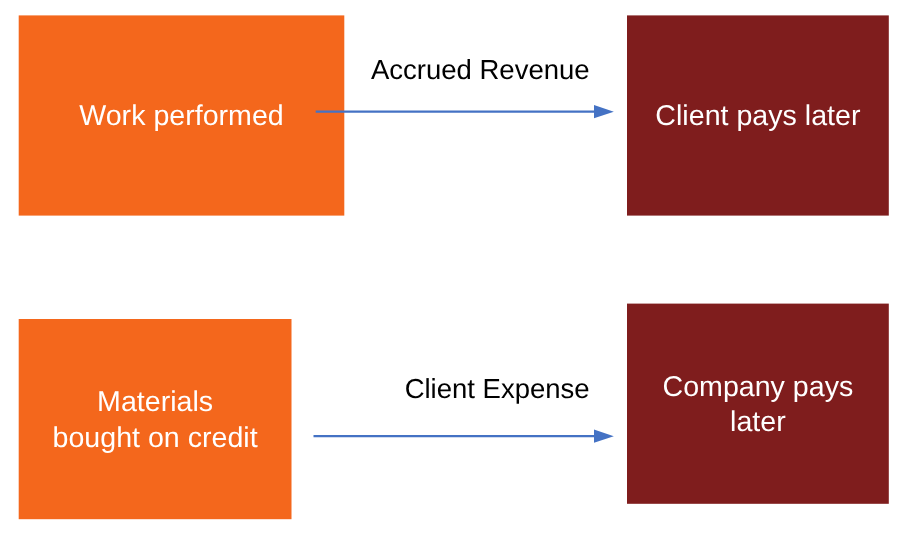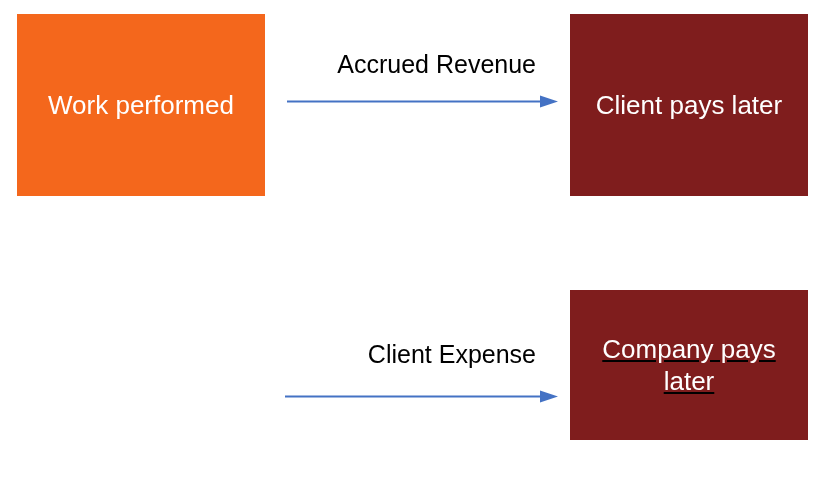--- a/index.html
+++ b/index.html
@@ -40,24 +40,24 @@
   }
 
   .box-source {
     background: #F4671C;
   }
   .box-target {
     background: #7f1d1d;
   }
 
   
-  #box-work-performed      { left: 17px;  top: 14px;  width: 248px; height: 182px; }
+  #box-work-performed      { left: 17px;  top: 14px;  width: 296px; height: 182px; }
   #box-client-pays-later   { left: 570px; top: 14px;  width: 238px; height: 182px; }
   #box-materials-credit    { left: 17px;  top: 290px; width: 248px; height: 182px; }
-  #box-company-pays-later  { left: 570px; top: 290px; width: 238px; height: 150px; text-decoration: underline; }
+  #box-company-pays-later  { left: 570px; top: 276px; width: 238px; height: 182px; }
 
   #box-materials-credit .box-label { max-width: 215px; }
   #box-company-pays-later .box-label { max-width: 200px; }
 
   
   .connector-label {
     position: absolute;
     color: #000000;
     font-family: "Liberation Sans", sans-serif;
     font-size: 25px;
@@ -91,20 +91,24 @@
 
   <svg id="arrow-accrued-revenue" class="connector-arrow" viewBox="0 0 274 20" xmlns="http://www.w3.org/2000/svg">
     <line x1="1" y1="9.5" x2="256" y2="9.5" stroke="#4472C4" stroke-width="2"></line>
     <polygon points="254,3.5 272,9.5 254,15.5" fill="#4472C4"></polygon>
   </svg>
 
   <div id="box-client-pays-later" class="box box-target">
     <span class="box-label">Client pays later</span>
   </div>
 
+  <div id="box-materials-credit" class="box box-source">
+    <span class="box-label">Materials
+bought on credit</span>
+  </div>
 
   <div id="label-accrued-expense" class="connector-label">Client Expense</div>
 
   <svg id="arrow-accrued-expense" class="connector-arrow" viewBox="0 0 276 20" xmlns="http://www.w3.org/2000/svg">
     <line x1="1" y1="9.5" x2="258" y2="9.5" stroke="#4472C4" stroke-width="2"></line>
     <polygon points="256,3.5 274,9.5 256,15.5" fill="#4472C4"></polygon>
   </svg>
 
   <div id="box-company-pays-later" class="box box-target">
     <span class="box-label">Company pays

